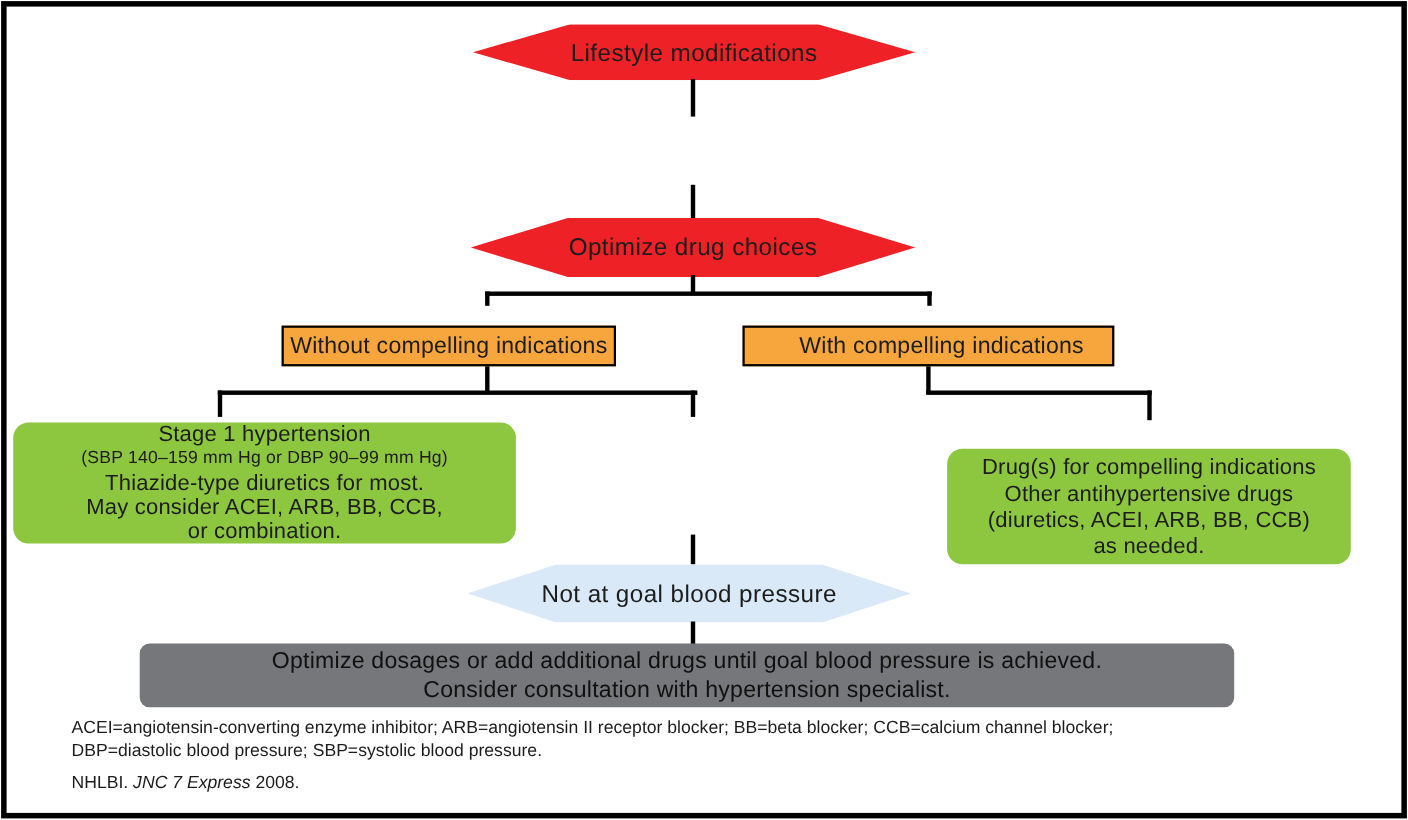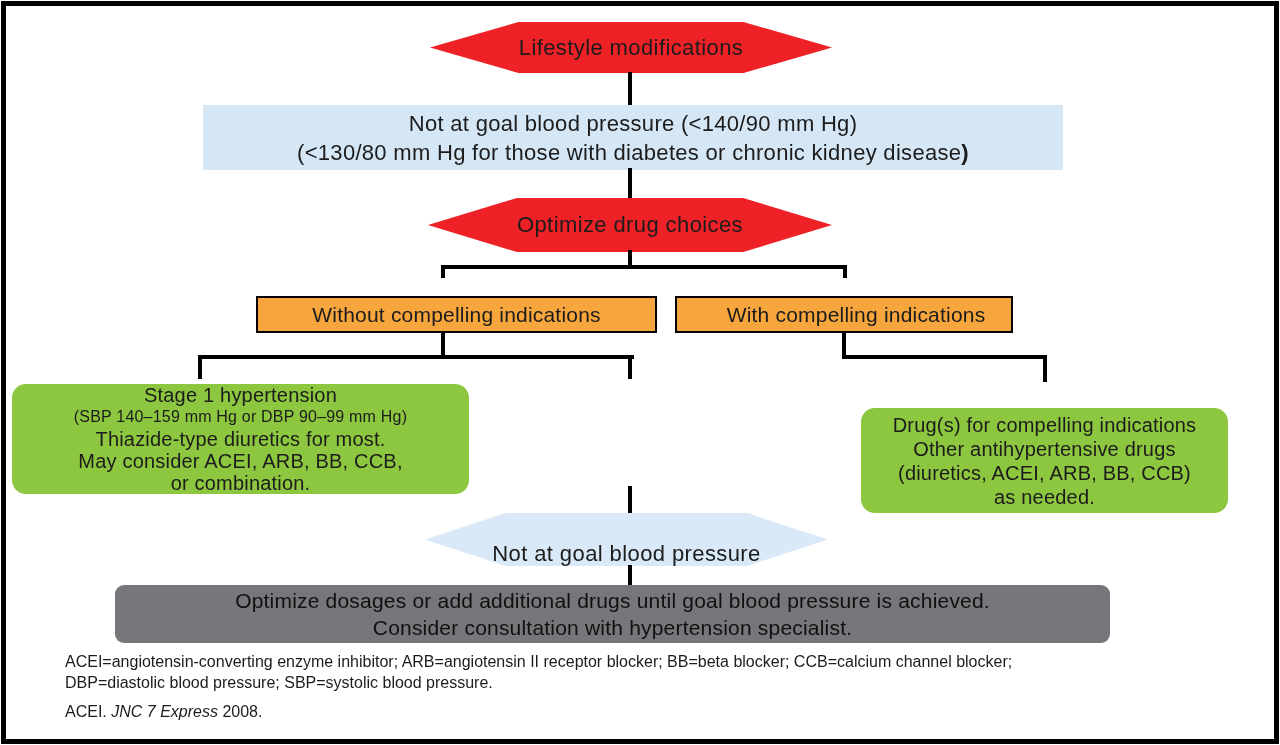--- a/index.html
+++ b/index.html
@@ -32,37 +32,33 @@
 
 <div class="canvas">
   <div class="frame"></div>
 
   <div class="hex" style="left: 430px; top: 22px; width: 402px; height: 51px; background-color: rgb(238, 33, 39);">
     <span>Lifestyle modifications</span>
   </div>
 
   <div class="v" style="left:628px;top:72px;height:34px"></div>
 
-  <div class="rect bluebox" style="left: 203px; top: 105px; width: 860px; height: 65px; background-color: rgb(213, 230, 245);">
-    <div>Not at goal blood pressure (&lt;140/90 mm Hg)</div>
-    <div><span>(&lt;130/80 mm Hg for those with diabetes or chronic kidney disease</span><b>)</b></div>
-  </div>
 
   <div class="v" style="left:628px;top:168px;height:31px"></div>
 
   <div class="hex" style="left: 428px; top: 198px; width: 404px; height: 54px; background-color: rgb(238, 33, 39);">
     <span>Optimize drug choices</span>
   </div>
 
   <div class="v" style="left:628px;top:250px;height:18px"></div>
   <div class="h" style="left:441px;top:265px;width:406px"></div>
   <div class="v" style="left:441px;top:265px;height:13px"></div>
   <div class="v" style="left:843px;top:265px;height:13px"></div>
 
-  <div class="rect orange" style="left: 256px; top: 296px; width: 401px; height: 37px; background-color: rgb(247, 166, 61);">
+  <div class="rect orange" style="left: 256px; top: 296px; width: 304px; height: 37px; background-color: rgb(247, 166, 61);">
     <span>Without compelling indications</span>
   </div>
   <div class="rect orange" style="left: 675px; top: 296px; width: 338px; height: 37px; background-color: rgb(247, 166, 61); padding-left: 24px;">
     <span>With compelling indications</span>
   </div>
 
   <div class="v" style="left:441px;top:333px;height:25px"></div>
   <div class="h" style="left:198px;top:355px;width:436px"></div>
   <div class="v" style="left:198px;top:355px;height:24px"></div>
   <div class="v" style="left:628px;top:355px;height:24px"></div>
@@ -82,32 +78,32 @@
 
   <div class="rect green" style="left: 861px; top: 380px; width: 367px; height: 105px; line-height: 24px; background-color: rgb(141, 198, 63); margin-top: 28px;">
     <div>Drug(s) for compelling indications</div>
     <div>Other antihypertensive drugs</div>
     <div>(diuretics, ACEI, ARB, BB, CCB)</div>
     <div>as needed.</div>
   </div>
 
   <div class="v" style="left:628px;top:486px;height:27px"></div>
 
-  <div class="hex soft" style="left: 425px; top: 512px; width: 403px; height: 55px; background-color: rgb(217, 233, 247); align-items: flex-end;">
+  <div class="hex soft" style="left: 425px; top: 512px; width: 403px; height: 55px; background-color: rgb(217, 233, 247);">
     <span>Not at goal blood pressure</span>
   </div>
 
   <div class="v" style="left:628px;top:565px;height:21px"></div>
 
-  <div class="rect gray" style="left: 115px; top: 585px; width: 995px; height: 58px; background-color: rgb(118, 119, 122);">
+  <div class="rect gray" style="left: 127px; top: 585px; width: 995px; height: 58px; background-color: rgb(118, 119, 122);">
     <div>Optimize dosages or add additional drugs until goal blood pressure is achieved.</div>
     <div>Consider consultation with hypertension specialist.</div>
   </div>
 
   <div class="footnote" style="left:65px;top:651px;width:1130px">
     <div>ACEI=angiotensin-converting enzyme inhibitor; ARB=angiotensin II receptor blocker; BB=beta blocker; CCB=calcium channel blocker;</div>
     <div>DBP=diastolic blood pressure; SBP=systolic blood pressure.</div>
   </div>
 
   <div class="source" style="left:65px;top:703px">
-    <span>ACEI. </span><i>JNC 7 Express</i><span> 2008.</span>
+    <span>NHLBI. </span><i>JNC 7 Express</i><span> 2008.</span>
   </div>
 </div>
 
 </body></html>

